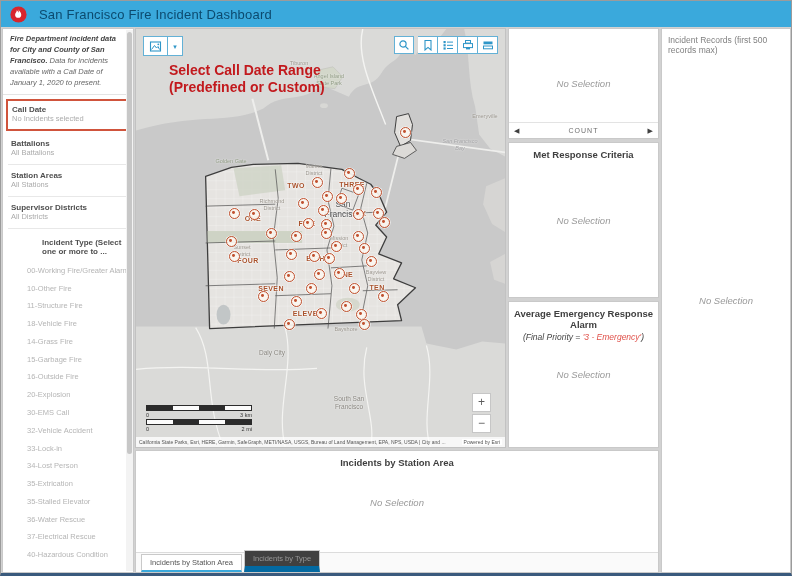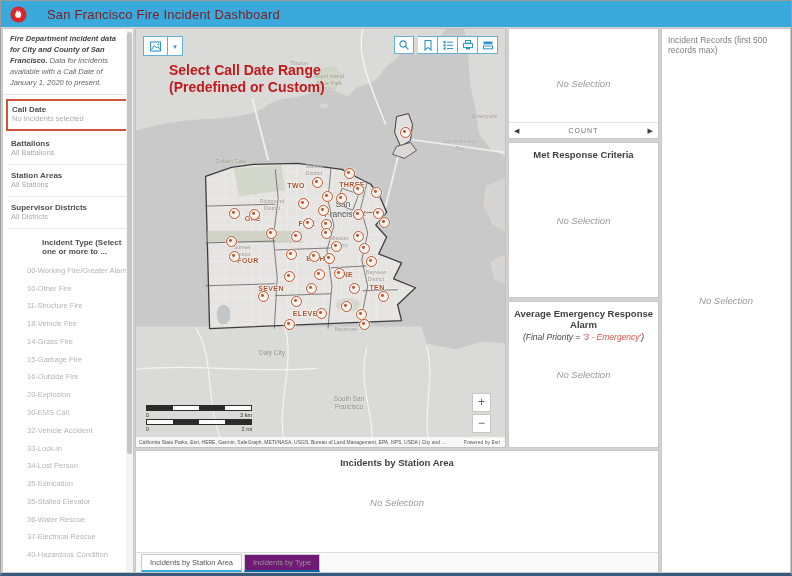--- a/index.html
+++ b/index.html
@@ -1,20 +1,20 @@
 <!DOCTYPE html>
 <html><head>
 <meta charset="utf-8">
 <style>
   html,body{margin:0;padding:0;background:#efefef;font-family:"Liberation Sans","DejaVu Sans",sans-serif;}
   #app{position:relative;width:792px;height:576px;box-sizing:border-box;background:#d2d2d2;
        border:1px solid #9b9b9b;border-bottom:3px solid #3a5a7d;overflow:hidden;}
   
   .hdr{position:absolute;top:0;left:0;right:0;height:26px;background:#3aa9dc;display:flex;align-items:center;gap:8px;padding-left:9px;}
-  .hdr h1{margin:12px;font-size:13px;font-weight:400;color:#7f1d1d;letter-spacing:.2px;}
+  .hdr h1{margin:4px;font-size:13px;font-weight:400;color:#0c4a6e;letter-spacing:.2px;}
   .fire-badge{width:17px;height:17px;flex:0 0 auto;}
   
   .panel{position:absolute;background:#fff;border:1px solid #c9c9c9;box-sizing:border-box;overflow:hidden;}
   .no-sel{position:absolute;inset:0;display:flex;align-items:center;justify-content:center;
           font-size:9.5px;font-style:italic;color:#9a9a9a;}
   .ptitle{position:relative;text-align:center;font-size:9.5px;font-weight:700;color:#3f3f3f;padding-top:6px;z-index:2;}
   
   #sidebar{top:27px;left:1px;width:132px;bottom:0;}
   .intro{padding:5px 11px 6px 7px;border-bottom:1px solid #e4e4e4;font-size:7.5px;line-height:1.45;color:#666;font-style:italic;}
   .intro b{color:#444;}
@@ -76,21 +76,21 @@
   .subt{position:relative;text-align:center;font-size:8.5px;font-style:italic;color:#454545;padding-top:2px;z-index:2;}
   .subt .pri{color:#e0514a;}
   #p-records{top:27px;left:660px;width:130px;bottom:0;}
   .rtitle{position:relative;font-size:8.5px;color:#808080;padding:6px 6px 0;z-index:2;}
   
   #p-bottom{top:449px;left:134px;width:524px;bottom:0;}
   .tabbar{position:absolute;left:0;right:0;bottom:0;height:19px;background:#fafafa;border-top:1px solid #dcdcdc;
           display:flex;align-items:flex-end;padding-left:5px;gap:2px;z-index:3;}
   .tab{font-size:7.5px;color:#555;background:#fff;border:1px solid #c9c9c9;border-bottom:2px solid #3aa9dc;
        padding:3px 8px;cursor:pointer;}
-  .tab.off{background:#701a75;color:#979797;border-bottom:2px solid #0369a1;}
+  .tab.off{background:#404040;color:#979797;border-bottom:6px solid #0369a1;}
   .icon-svg{display:block;}
 </style>
 </head>
 <body>
 
 <div id="app">
 
   <div class="hdr">
     <svg class="fire-badge" viewBox="0 0 16 16">
       <circle cx="8" cy="8" r="7.6" fill="#d8262c"></circle>

